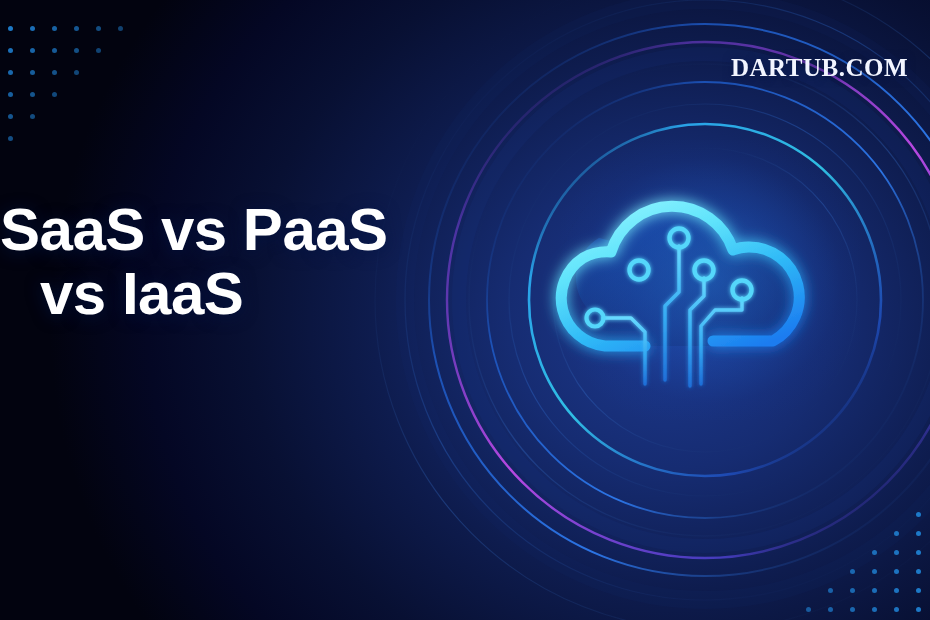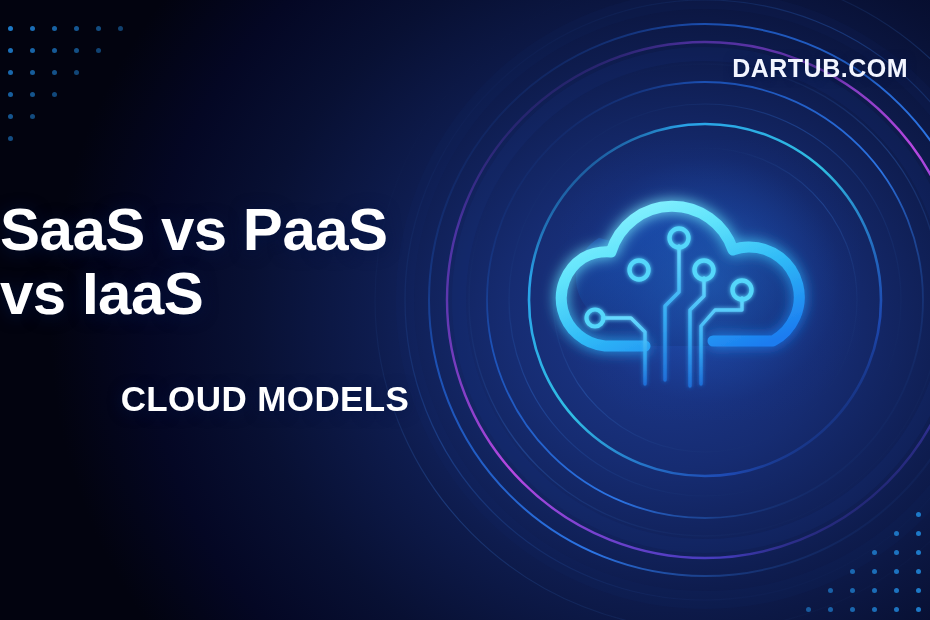--- a/index.html
+++ b/index.html
@@ -40,41 +40,42 @@
   .headline{
     position:absolute;left:0;top:158px;width:520px;
     text-align:left;
     color:#ffffff;
     font-weight:bold;
     font-size:60px;
     line-height:1.06;
     letter-spacing:-0.5px;
     text-shadow:0 2px 16px rgba(0,20,70,0.75);
   }
-  .headline .l2{display:block;}
+  .headline .l2{display:block;padding-left:40px;}
 
   .subhead{
     position:absolute;left:0;top:348px;width:530px;
     text-align:center;
     color:#ffffff;
     font-weight:bold;
     font-size:35px;
     line-height:1.25;
     letter-spacing:0.4px;
     text-shadow:0 2px 14px rgba(0,20,70,0.7);
   }
   .subhead .s2{display:block;}
 
   .watermark{
     position:absolute;right:22px;top:54px;
     color:#f2f5ff;
     font-weight:bold;
     font-size:25px;
     letter-spacing:0.5px;
     text-shadow:0 1px 10px rgba(0,20,70,0.8);
+    font-family:Liberation Serif, serif;
   }
 </style>
 </head>
 <body>
 
 <div id="stage">
 
   <div class="arcs">
     <svg viewBox="0 0 930 620" preserveAspectRatio="none" aria-hidden="true">
       <defs>
@@ -269,18 +270,17 @@
       </g>
     </svg>
   </div>
 
   <h1 class="headline">
     <span>SaaS vs PaaS</span>
     <span class="l2">vs IaaS</span>
   </h1>
 
   <h2 class="subhead">
-    <span class="s2">CLOUD MODELS</span>
   </h2>
 
   <div class="watermark">DARTUB.COM</div>
 
 </div>
 
 </body></html>

